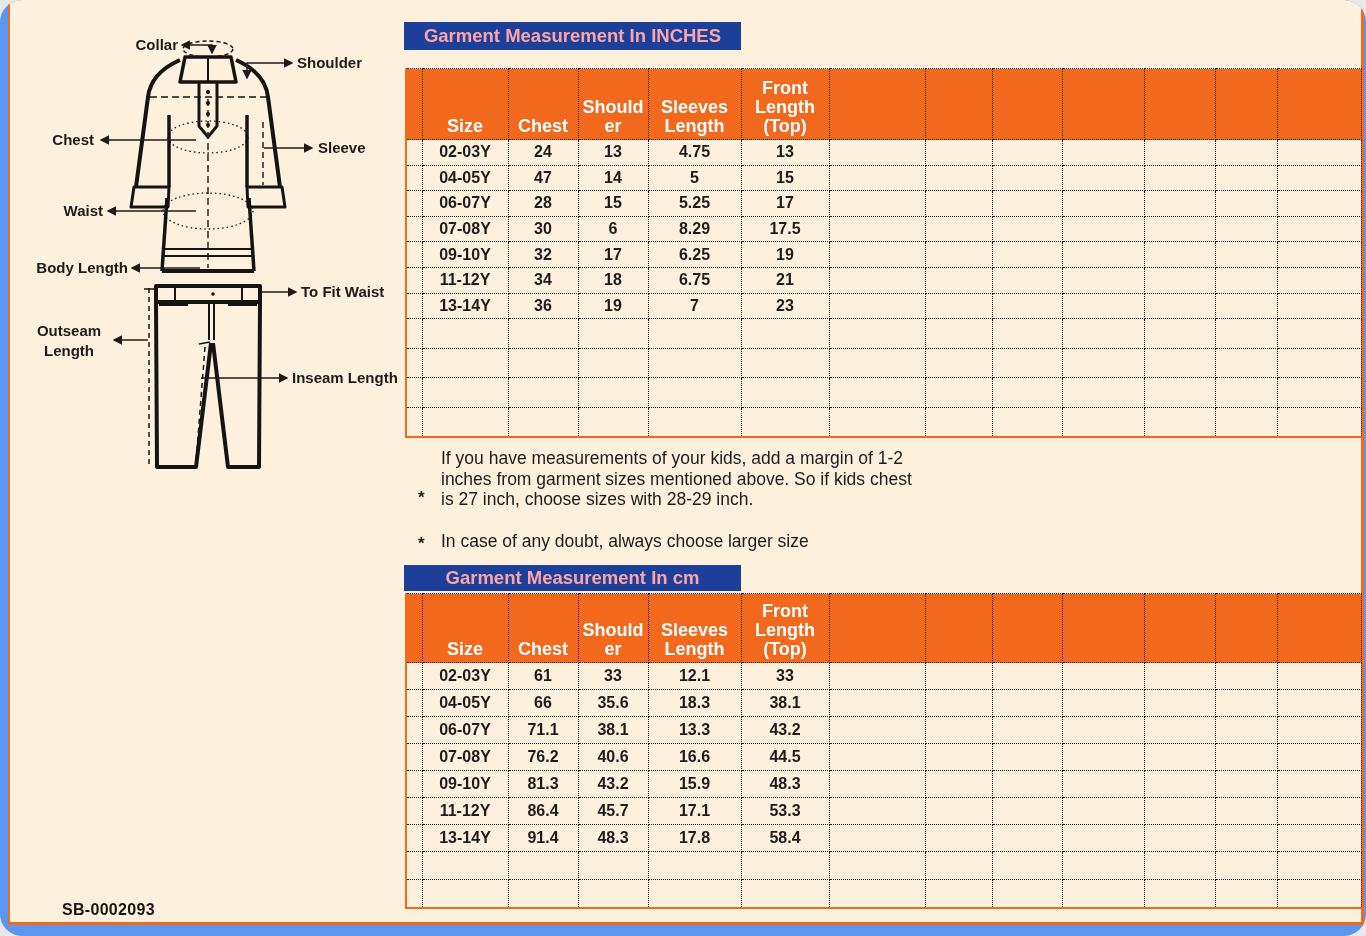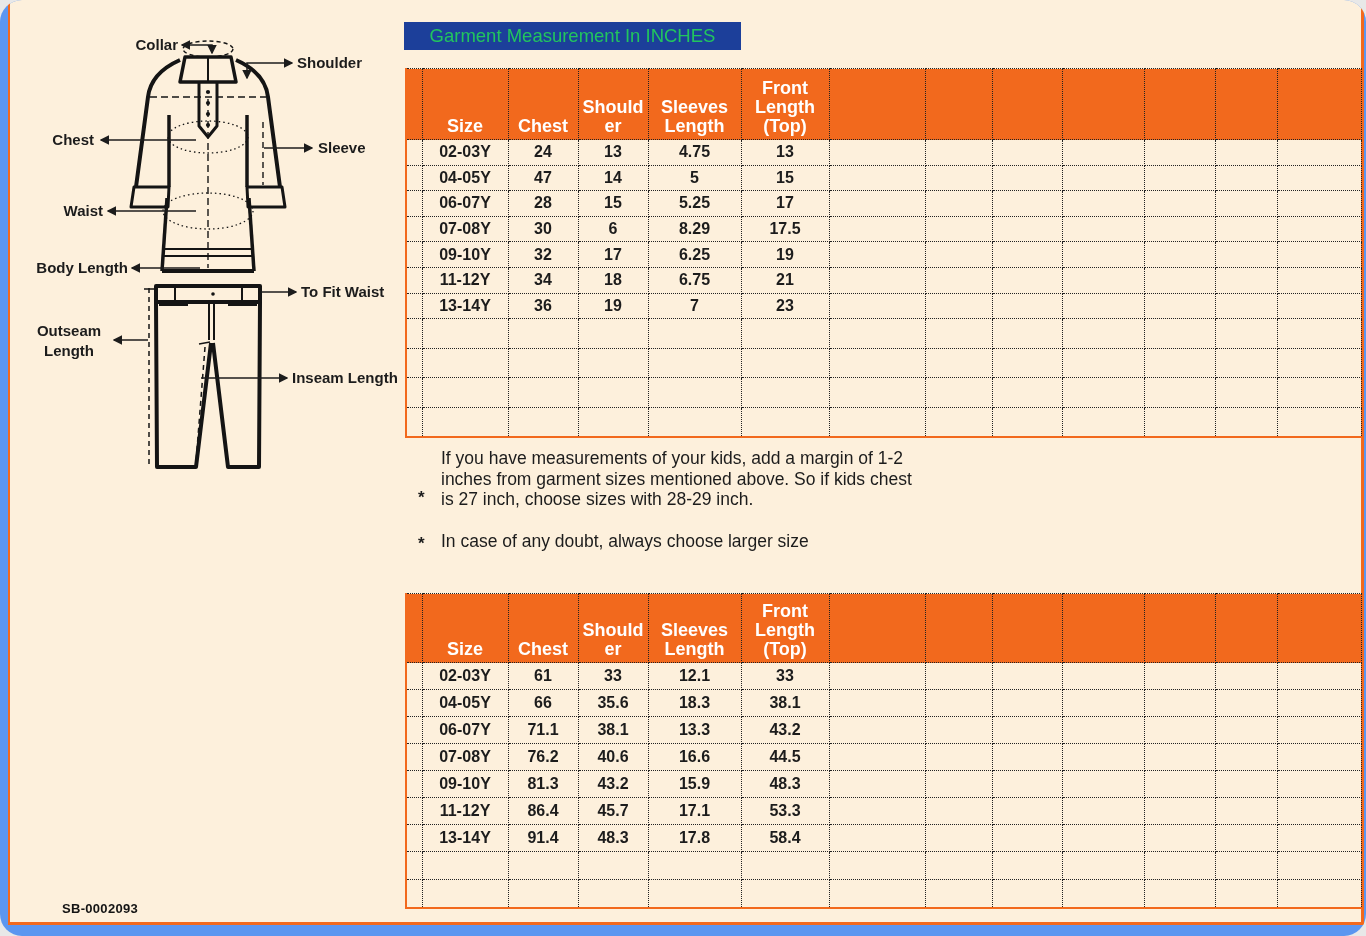--- a/index.html
+++ b/index.html
@@ -20,28 +20,28 @@
     font-family:"Liberation Sans", sans-serif;
     font-weight:bold; font-size:15px; fill:#1c1c1c;
   }
   .fo-label {
     font-family:"Liberation Sans", sans-serif;
     font-weight:bold; font-size:15px; line-height:20px;
     text-align:center; color:#1c1c1c;
   }
   .sku {
     position:absolute; left:52px; top:901px;
-    font-size:13px; font-weight:bold; letter-spacing:.3px; color:#141414;
+    font-size:16px; font-weight:bold; letter-spacing:.3px; color:#141414;
   }
   
   .tables-area { position:absolute; left:394px; top:0; width:957px; height:922px; }
   .title-bar {
     position:absolute; left:0; width:337px;
-    background:#1c3f9a; color:#22c55e;
-    font-weight:normal; font-size:18.5px; text-align:center;
+    background:#1c3f9a; color:#fca5a5;
+    font-weight:bold; font-size:18.5px; text-align:center;
   }
   .bar-inches { top:22px; height:28px; line-height:28px; }
   .bar-cm     { top:565px; height:26px; line-height:26px; }
   table.size-table {
     position:absolute; left:1px; width:955px;
     border-collapse:collapse; table-layout:fixed;
     border-left:2px solid #f2691d; border-bottom:2px solid #f2691d;
   }
   .t-inches { top:68px; }
   .t-cm     { top:593px; }
@@ -368,20 +368,21 @@
         <div class="note-text">If you have measurements of your kids, add a margin of 1-2
 inches from garment sizes mentioned above. So if kids chest
 is 27 inch, choose sizes with 28-29 inch.</div>
       </div>
 
       <div class="note note-2">
         <span class="star">*</span>
         <div class="note-text">In case of any doubt, always choose larger size</div>
       </div>
 
+      <div class="title-bar bar-cm">Garment Measurement In cm</div>
 
       <table class="size-table t-cm" id="table-cm">
           <colgroup>
             <col style="width: 16px;">
             <col style="width: 86px;">
             <col style="width: 70px;">
             <col style="width: 70px;">
             <col style="width: 93px;">
             <col style="width: 88px;">
             <col style="width: 96px;">

